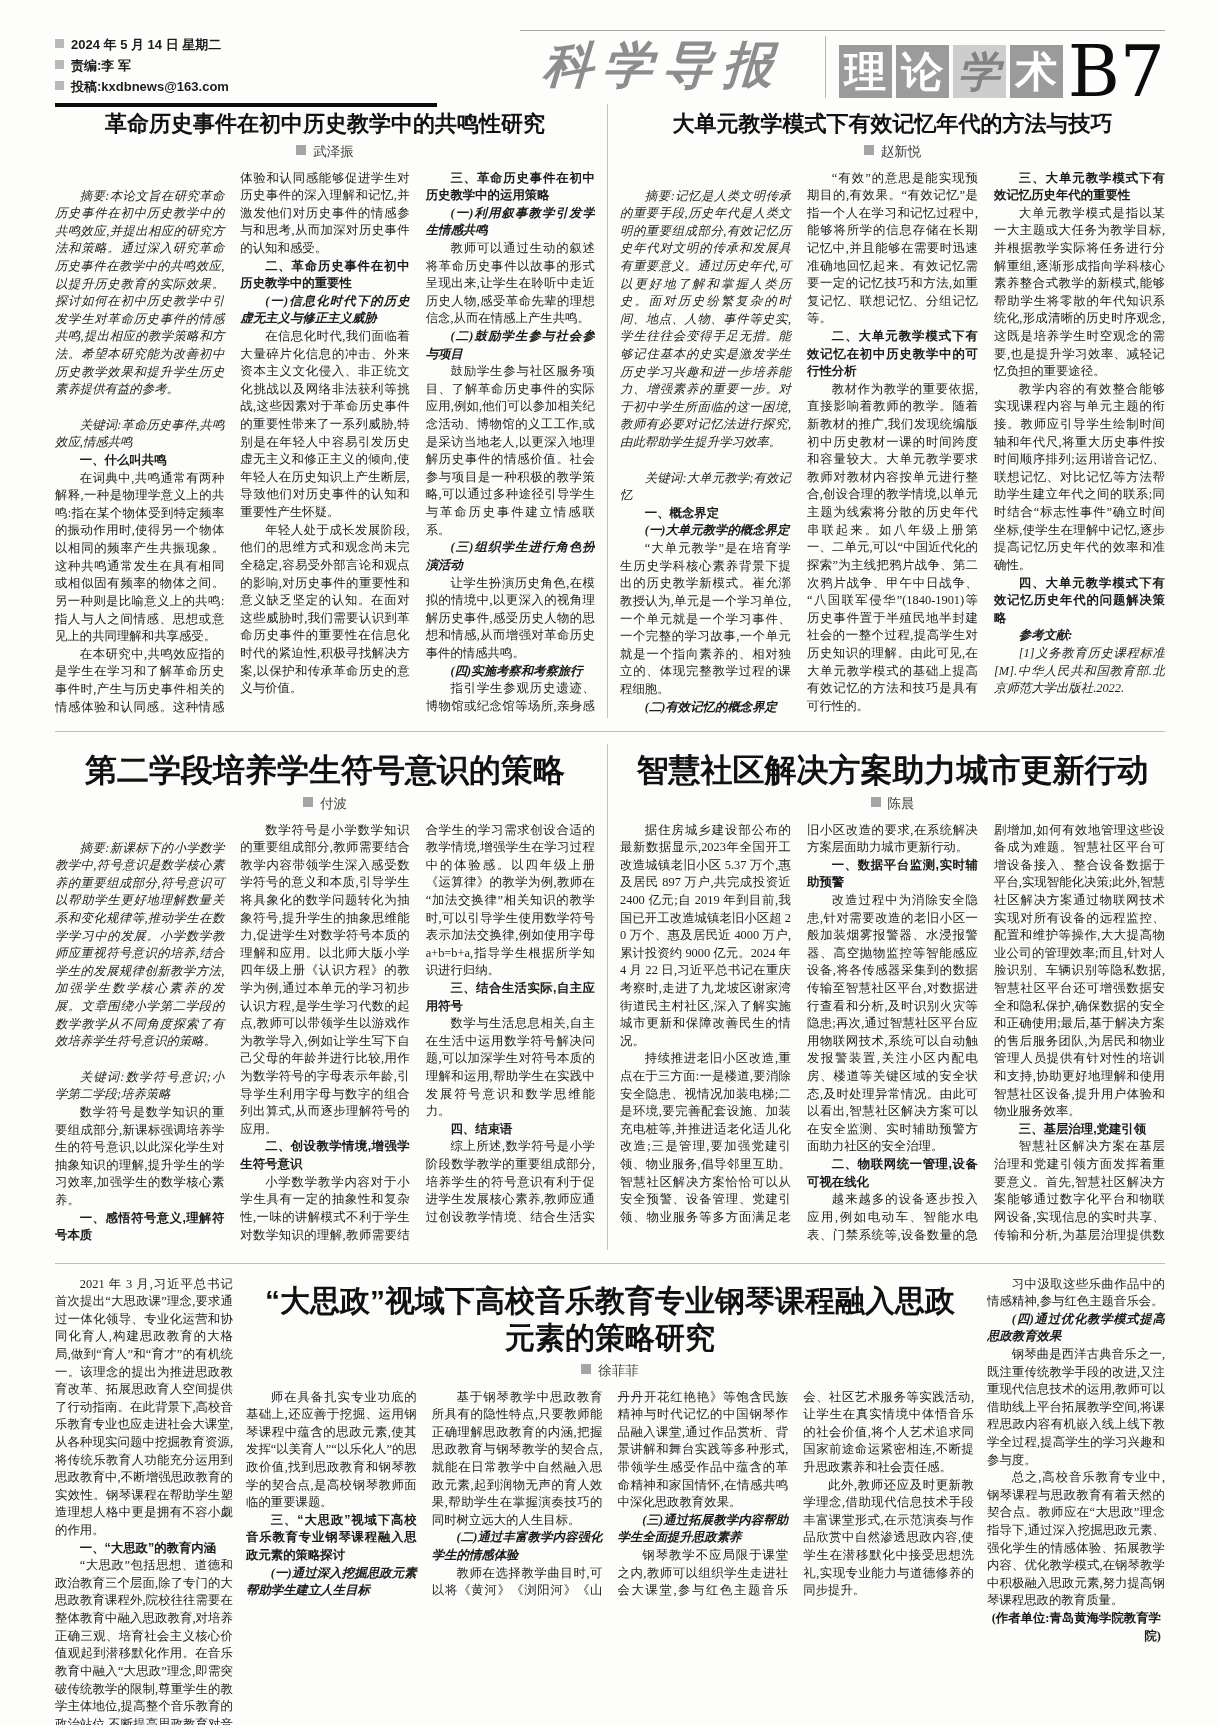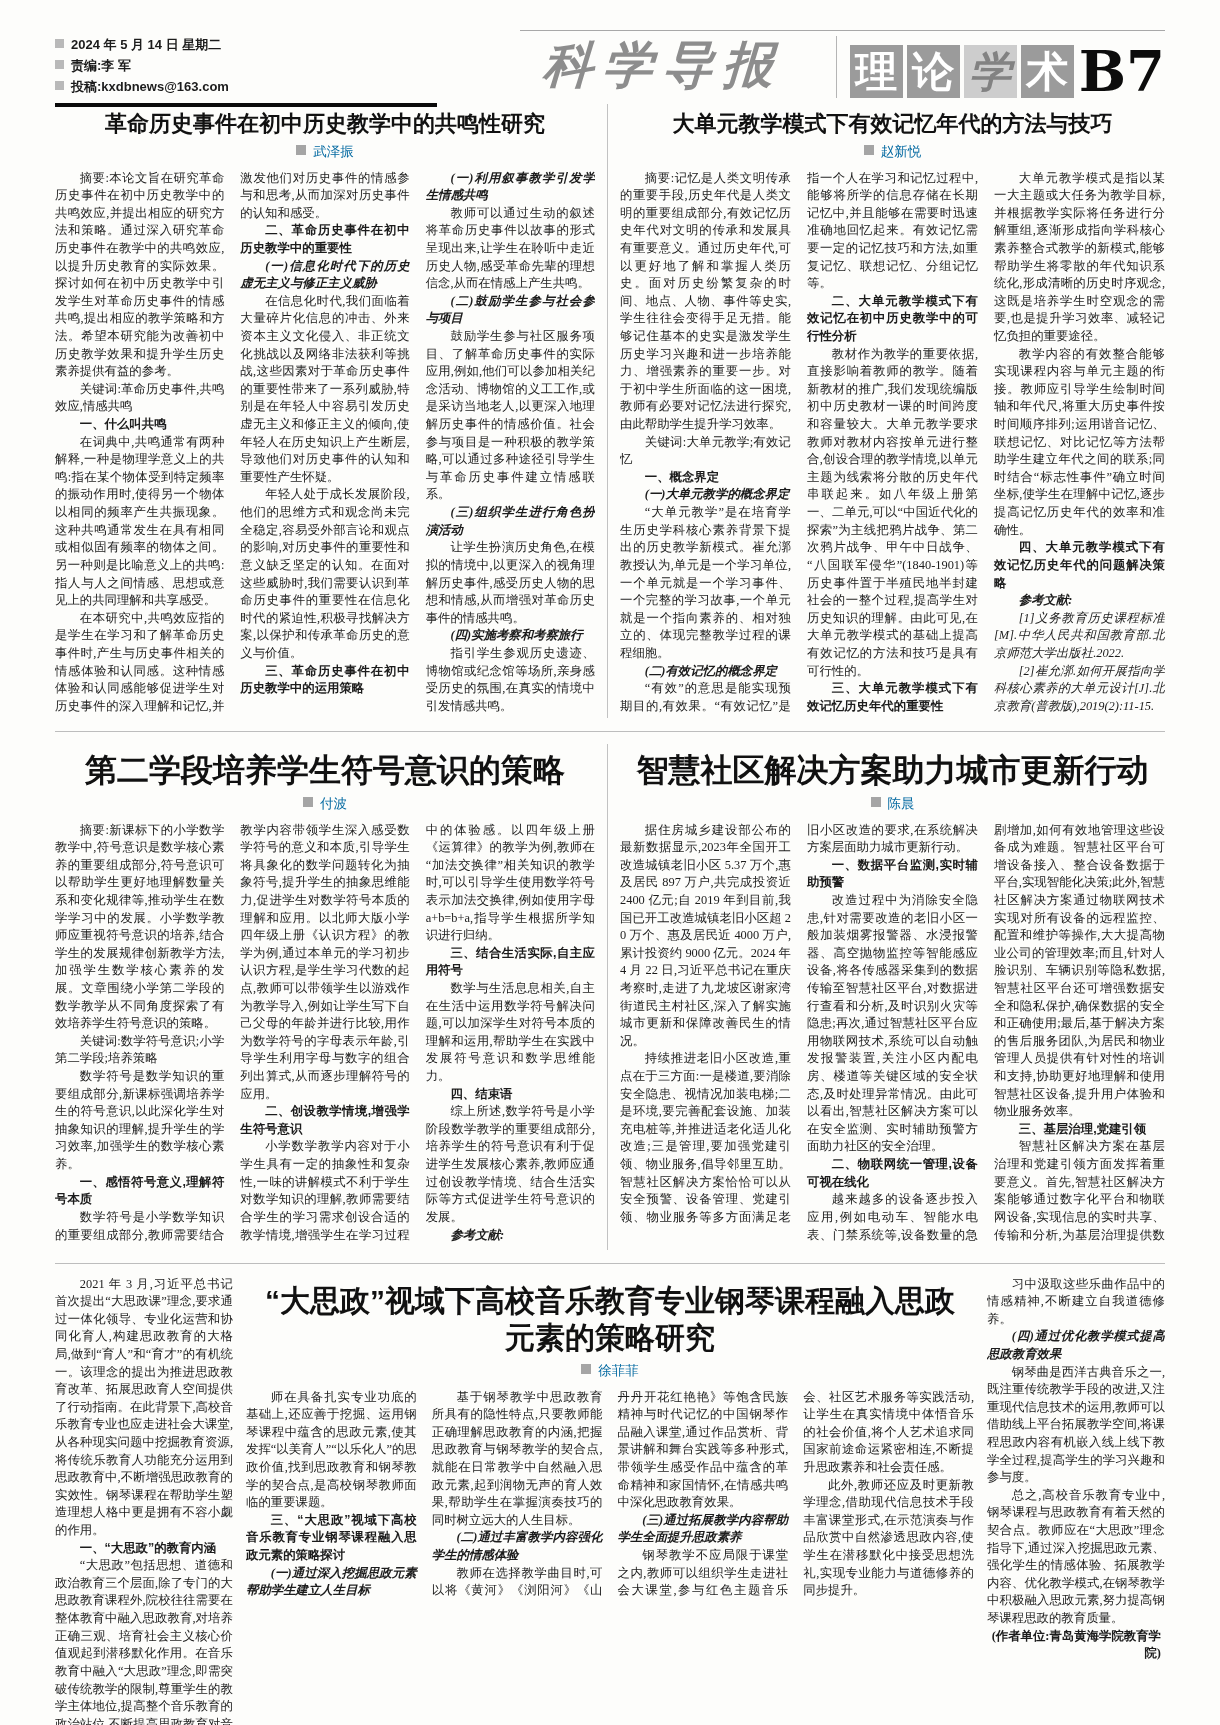--- a/index.html
+++ b/index.html
@@ -29,46 +29,46 @@
   }
   .tiles-wrap{position:absolute;right:0;top:12px;display:flex;align-items:flex-end;}
   .tiles-rule{width:1px;background:#b5b5b5;height:62px;margin-right:9px;}
   .tile{
     width:53px;height:53px;margin-left:4px;background:#9b9b9b;color:#fff;
     display:flex;align-items:center;justify-content:center;
     font-family:"Liberation Sans","DejaVu Sans",sans-serif;font-weight:bold;font-size:42px;
   }
   .tile.alt{background:#cdcdcd;color:#828282;font-family:"DejaVu Serif",serif;font-style:italic;}
   .pageno{
-    font-family:"DejaVu Serif",serif;font-weight:bold;font-size:56px;line-height:53px;
+    font-family:"DejaVu Serif",serif;font-weight:normal;font-size:71px;line-height:53px;
     color:#0c0c0c;margin-left:5px;
   }
   
   .row{display:flex;margin:0 55px;}
   .vdiv{width:1px;background:#c2c2c2;margin:0 12px;}
   .hdiv{height:1px;background:#bdbdbd;margin:13px 55px 12px;}
   .art-left{width:540px;}
   .art-right{flex:1;}
   
   .a-title{
     text-align:center;font-family:"Liberation Sans","DejaVu Sans",sans-serif;
     font-weight:bold;font-size:22px;line-height:1.25;color:#111;margin:6px 8px 2px;
   }
   .a-title.lg{font-size:32px;}
   .a-title.xl{font-size:30px;}
-  .byline{text-align:center;font-size:13.5px;color:#0369a1;margin:5px 0 9px;font-family:"Liberation Sans",sans-serif;}
+  .byline{text-align:center;font-size:13.5px;color:#404040;margin:5px 0 9px;font-family:"Liberation Sans",sans-serif;}
   .byline .sq{width:10px;height:10px;background:#a5a5a5;}
   .art-body{
     column-count:3;column-gap:16px;
     text-align:justify;font-size:12.4px;line-height:1.42;
     overflow:hidden;height:548px;
   }
   .art-body.mid{height:428px;}
   .p{text-indent:2em;margin:0;word-break:break-all;}
-  .t-abstract,.t-kw{}
+  .t-abstract,.t-kw{font-style:italic;margin-top:18px;}
   .t-h{font-weight:bold;font-family:"Liberation Sans","DejaVu Sans",sans-serif;}
   .t-h2{font-weight:bold;font-style:italic;}
   .t-refh{font-weight:bold;font-style:italic;}
   .t-ref{font-style:italic;}
   .t-unit{text-align:right;font-weight:bold;text-indent:0;padding-right:4px;}
   
   .bottom-wrap{margin:0 55px;}
   .b-grid{display:flex;}
   .b-side{width:178px;height:452px;overflow:hidden;text-align:justify;font-size:12.4px;line-height:1.42;}
   .b-center{flex:1;margin:0 13px;}
@@ -204,20 +204,20 @@
           <div class="p t-h2">(一)通过深入挖掘思政元素帮助学生建立人生目标</div>
           <div class="p t-p">基于钢琴教学中思政教育所具有的隐性特点,只要教师能正确理解思政教育的内涵,把握思政教育与钢琴教学的契合点,就能在日常教学中自然融入思政元素,起到润物无声的育人效果,帮助学生在掌握演奏技巧的同时树立远大的人生目标。</div>
           <div class="p t-h2">(二)通过丰富教学内容强化学生的情感体验</div>
           <div class="p t-p">教师在选择教学曲目时,可以将《黄河》《浏阳河》《山丹丹开花红艳艳》等饱含民族精神与时代记忆的中国钢琴作品融入课堂,通过作品赏析、背景讲解和舞台实践等多种形式,带领学生感受作品中蕴含的革命精神和家国情怀,在情感共鸣中深化思政教育效果。</div>
           <div class="p t-h2">(三)通过拓展教学内容帮助学生全面提升思政素养</div>
           <div class="p t-p">钢琴教学不应局限于课堂之内,教师可以组织学生走进社会大课堂,参与红色主题音乐会、社区艺术服务等实践活动,让学生在真实情境中体悟音乐的社会价值,将个人艺术追求同国家前途命运紧密相连,不断提升思政素养和社会责任感。</div>
           <div class="p t-p">此外,教师还应及时更新教学理念,借助现代信息技术手段丰富课堂形式,在示范演奏与作品欣赏中自然渗透思政内容,使学生在潜移默化中接受思想洗礼,实现专业能力与道德修养的同步提升。</div>
         </div>
     </div>
     <div class="b-side">
-        <div class="p t-p">习中汲取这些乐曲作品中的情感精神,不断建立自我道德修养。</div>
+        <div class="p t-p">习中汲取这些乐曲作品中的情感精神,参与红色主题音乐会。</div>
         <div class="p t-h2">(四)通过优化教学模式提高思政教育效果</div>
         <div class="p t-p">钢琴曲是西洋古典音乐之一,既注重传统教学手段的改进,又注重现代信息技术的运用,教师可以借助线上平台拓展教学空间,将课程思政内容有机嵌入线上线下教学全过程,提高学生的学习兴趣和参与度。</div>
         <div class="p t-p">总之,高校音乐教育专业中,钢琴课程与思政教育有着天然的契合点。教师应在“大思政”理念指导下,通过深入挖掘思政元素、强化学生的情感体验、拓展教学内容、优化教学模式,在钢琴教学中积极融入思政元素,努力提高钢琴课程思政的教育质量。</div>
         <div class="p t-unit">(作者单位:青岛黄海学院教育学院)</div>
       </div>
   </div>
 </div>
 
 </body></html>

